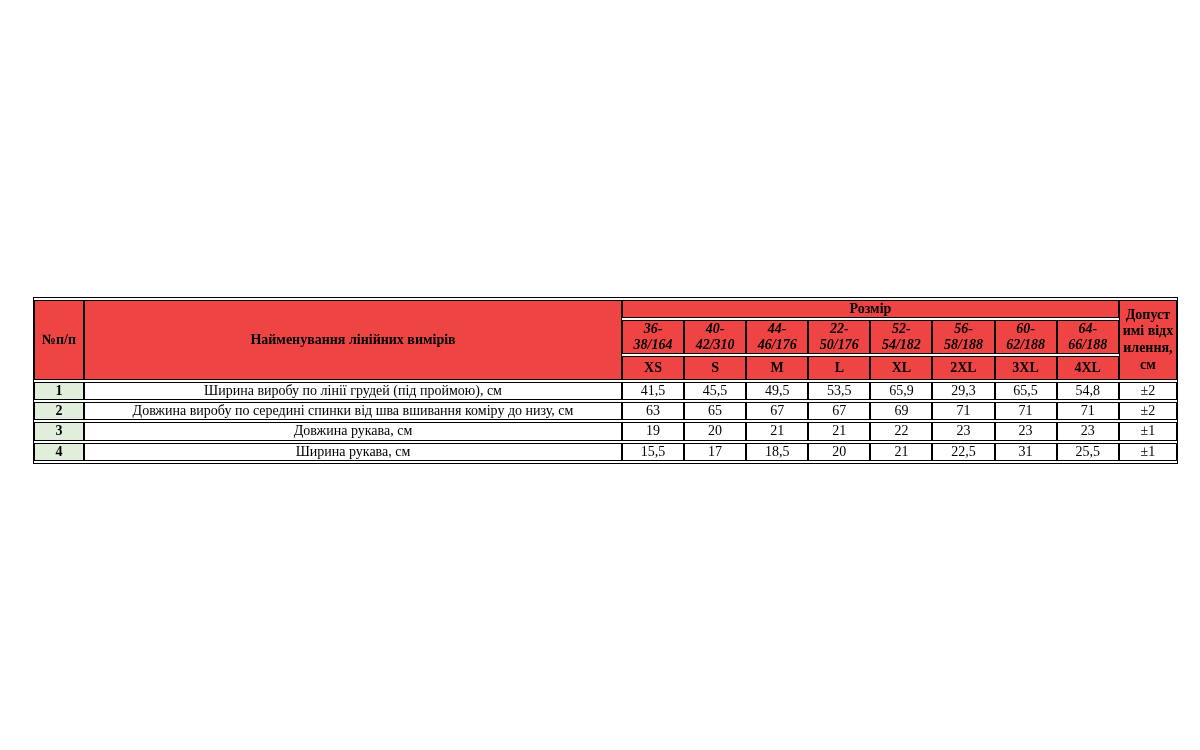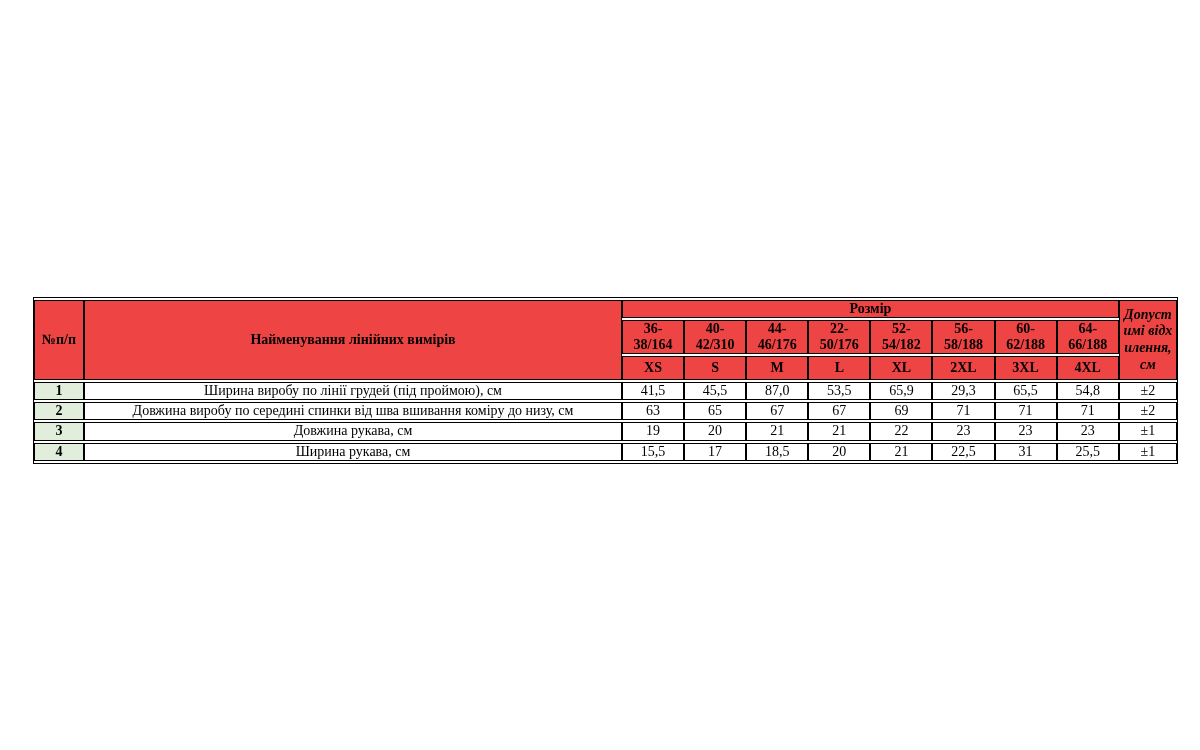--- a/index.html
+++ b/index.html
@@ -36,24 +36,23 @@
     box-sizing: border-box;
     overflow: hidden;
   }
   .hdr {
     background: #ef4444;
     font-weight: bold;
   }
   .tol-head {
     word-break: break-all;
     line-height: 1.2;
-    font-style: italic;
   }
   .row-size-group td { height: 18px; }
-  .row-ranges td { height: 20px; }
+  .row-ranges td { height: 20px; font-style: italic; }
   .row-letters td { height: 24px; }
   .data-row td { height: 18px; }
   .num-cell {
     background: #e0eedb;
     font-weight: bold;
   }
   .label-cell { white-space: nowrap; }
 </style>
 </head>
 <body>
@@ -99,21 +98,21 @@
       <td class="hdr">2XL</td>
       <td class="hdr">3XL</td>
       <td class="hdr">4XL</td>
     </tr>
 
     <tr class="data-row">
       <td class="num-cell">1</td>
       <td class="label-cell">Ширина виробу по лінії грудей (під проймою), см</td>
       <td>41,5</td>
       <td>45,5</td>
-      <td>87,0</td>
+      <td>49,5</td>
       <td>53,5</td>
       <td>65,9</td>
       <td>29,3</td>
       <td>65,5</td>
       <td>54,8</td>
       <td>±2</td>
     </tr>
     <tr class="data-row">
       <td class="num-cell">2</td>
       <td class="label-cell">Довжина виробу по середині спинки від шва вшивання коміру до низу, см</td>

